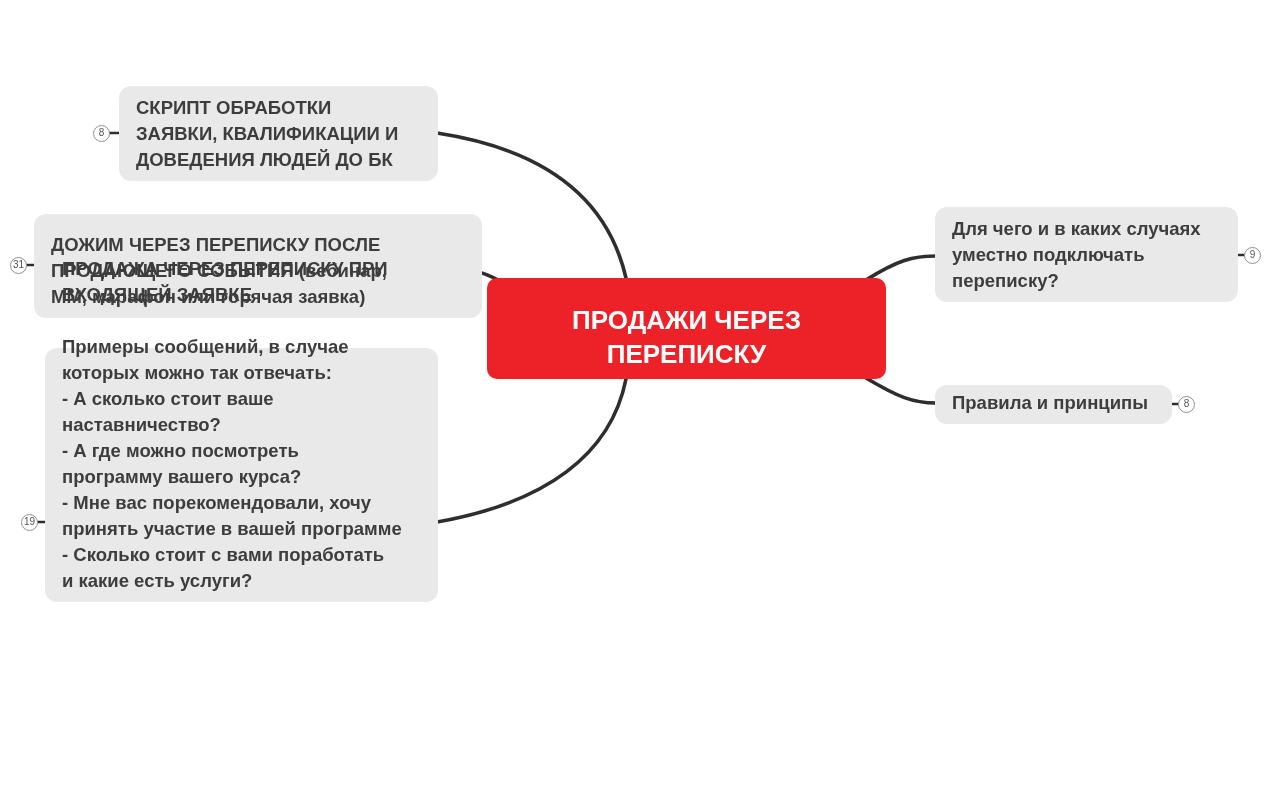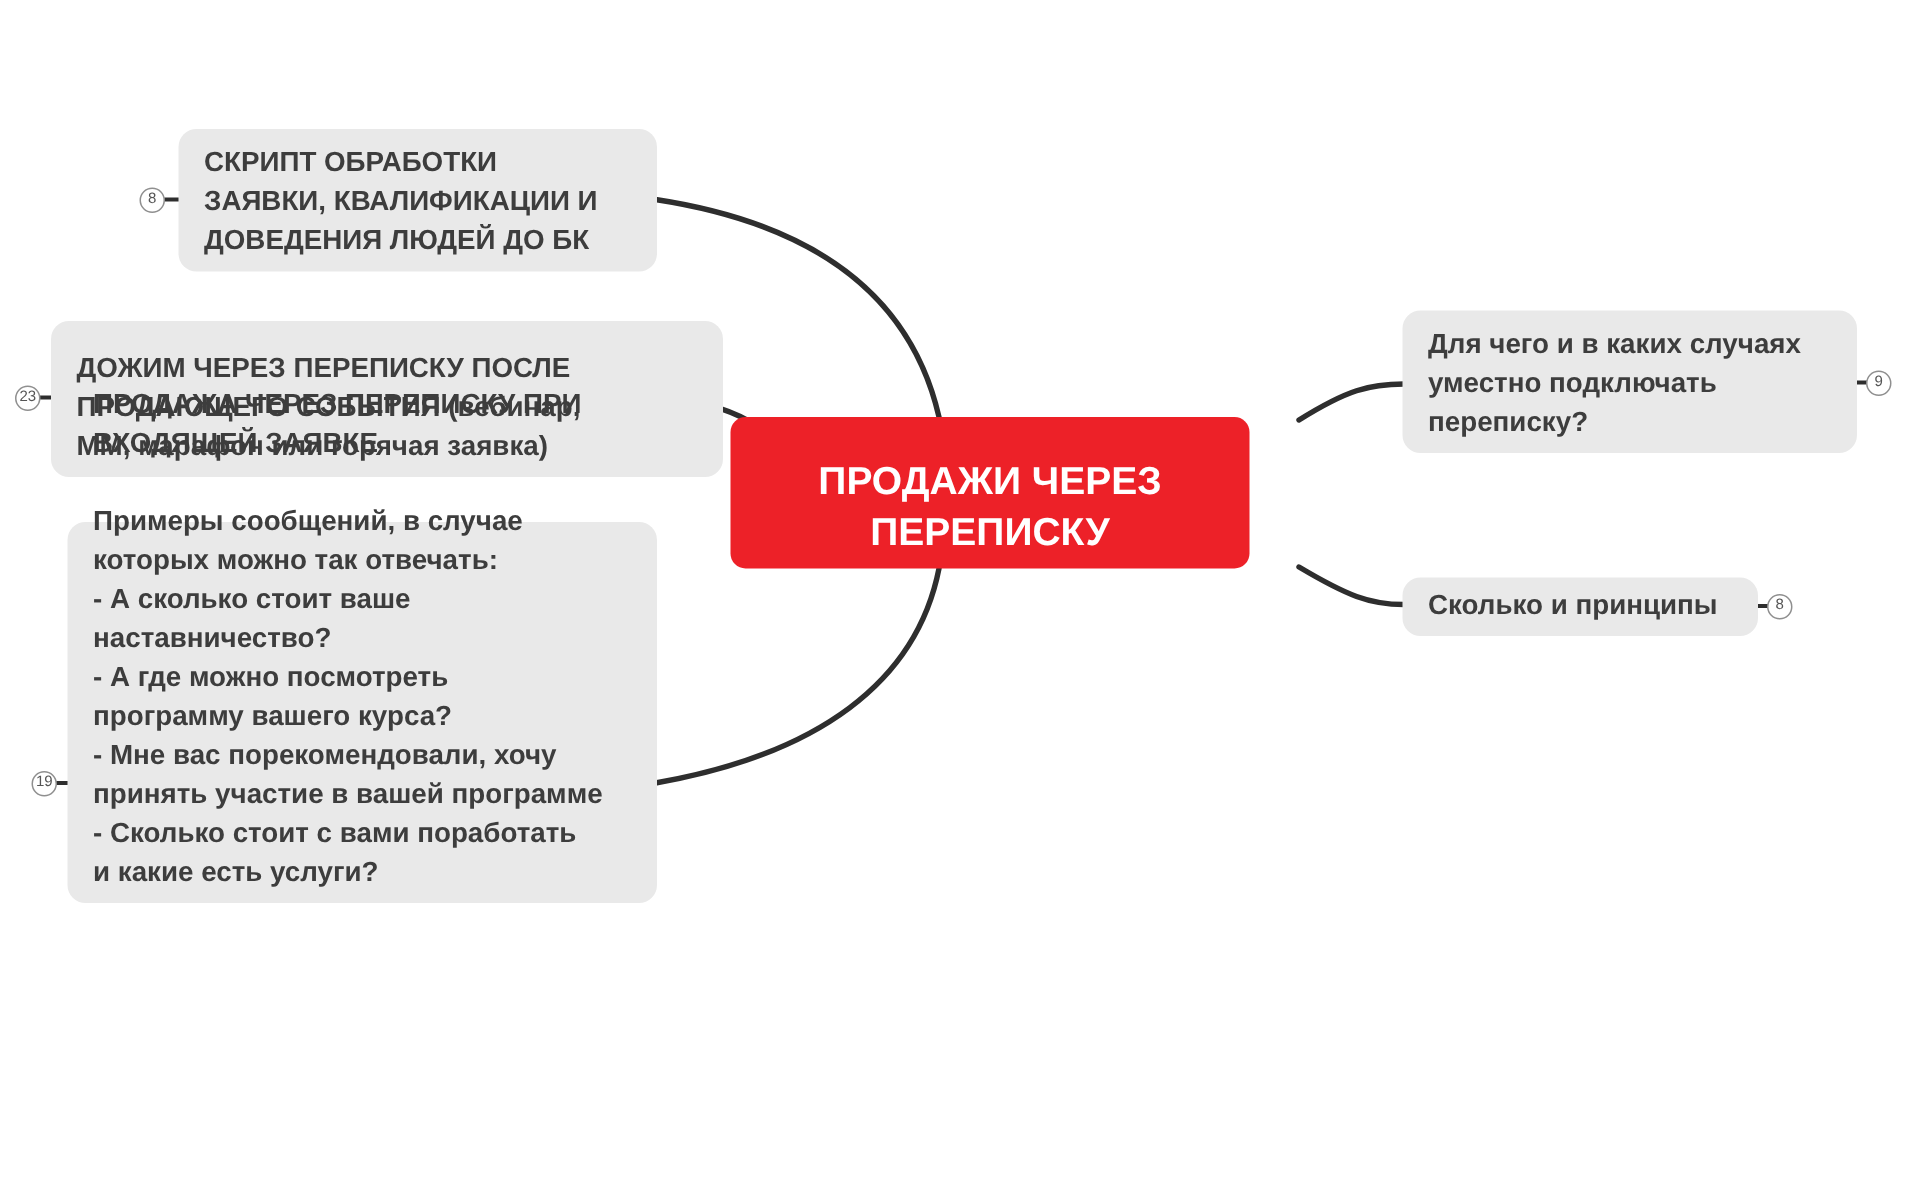--- a/index.html
+++ b/index.html
@@ -86,38 +86,38 @@
     <path d="M626,379 C611,455 545,503 437,522"></path>
     <path d="M866,280 C898,260 913,256 936,256"></path>
     <path d="M866,378 C898,397 913,403 936,403"></path>
     <path class="stub" d="M110,133 L120,133"></path>
     <path class="stub" d="M27,265 L36,265"></path>
     <path class="stub" d="M38,522 L46,522"></path>
     <path class="stub" d="M1237,255 L1245,255"></path>
     <path class="stub" d="M1171,404 L1179,404"></path>
   </svg>
 
-  <div class="node center-node" style="left:487px; top:278px; width:346px; height:101px;">
+  <div class="node center-node" style="left:487px; top:278px; width:399px; height:101px;">
     <span>ПРОДАЖИ ЧЕРЕЗ
 ПЕРЕПИСКУ</span>
   </div>
 
   <div class="node gray" style="left:119px; top:86px; width:319px; height:95px;">
     <span>СКРИПТ ОБРАБОТКИ
 ЗАЯВКИ, КВАЛИФИКАЦИИ И
 ДОВЕДЕНИЯ ЛЮДЕЙ ДО БК</span>
   </div>
   <div class="badge" style="left:93px; top:125px;">8</div>
 
   <div class="node gray" style="left:34px; top:214px; width:448px; height:104px;">
     <span>ДОЖИМ ЧЕРЕЗ ПЕРЕПИСКУ ПОСЛЕ
 ПРОДАЮЩЕГО СОБЫТИЯ (вебинар,
 ММ, марафон или горячая заявка)</span>
   </div>
-  <div class="badge" style="left:10px; top:257px;">23</div>
+  <div class="badge" style="left:10px; top:257px;">31</div>
 
   <div class="node gray" style="left:45px; top:348px; width:393px; height:254px;">
     <span>ПРОДАЖА ЧЕРЕЗ ПЕРЕПИСКУ ПРИ
 ВХОДЯЩЕЙ ЗАЯВКЕ
 
 Примеры сообщений, в случае
 которых можно так отвечать:
 - А сколько стоит ваше
 наставничество?
 - А где можно посмотреть
@@ -130,17 +130,17 @@
   <div class="badge" style="left:21px; top:514px;">19</div>
 
   <div class="node gray" style="left:935px; top:207px; width:303px; height:95px;">
     <span>Для чего и в каких случаях
 уместно подключать
 переписку?</span>
   </div>
   <div class="badge" style="left:1244px; top:247px;">9</div>
 
   <div class="node gray" style="left:935px; top:385px; width:237px; height:39px;">
-    <span>Сколько и принципы</span>
+    <span>Правила и принципы</span>
   </div>
   <div class="badge" style="left:1178px; top:396px;">8</div>
 
 </div>
 
 </body></html>

